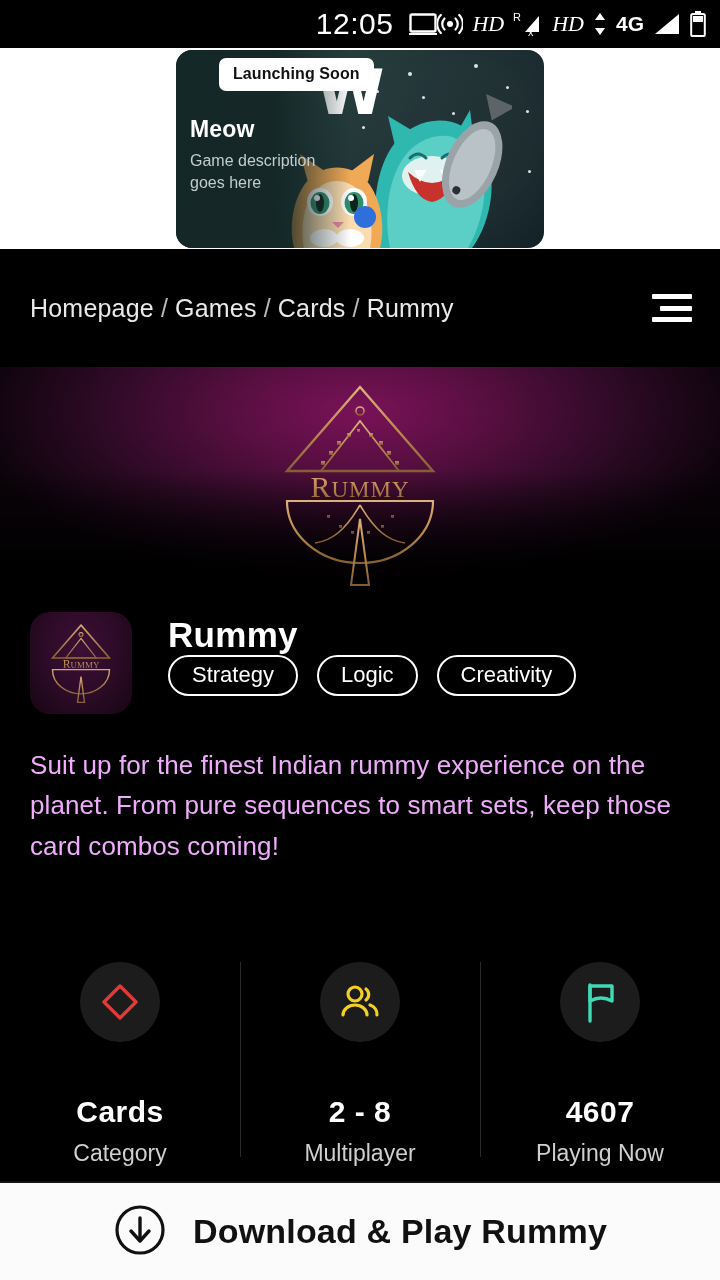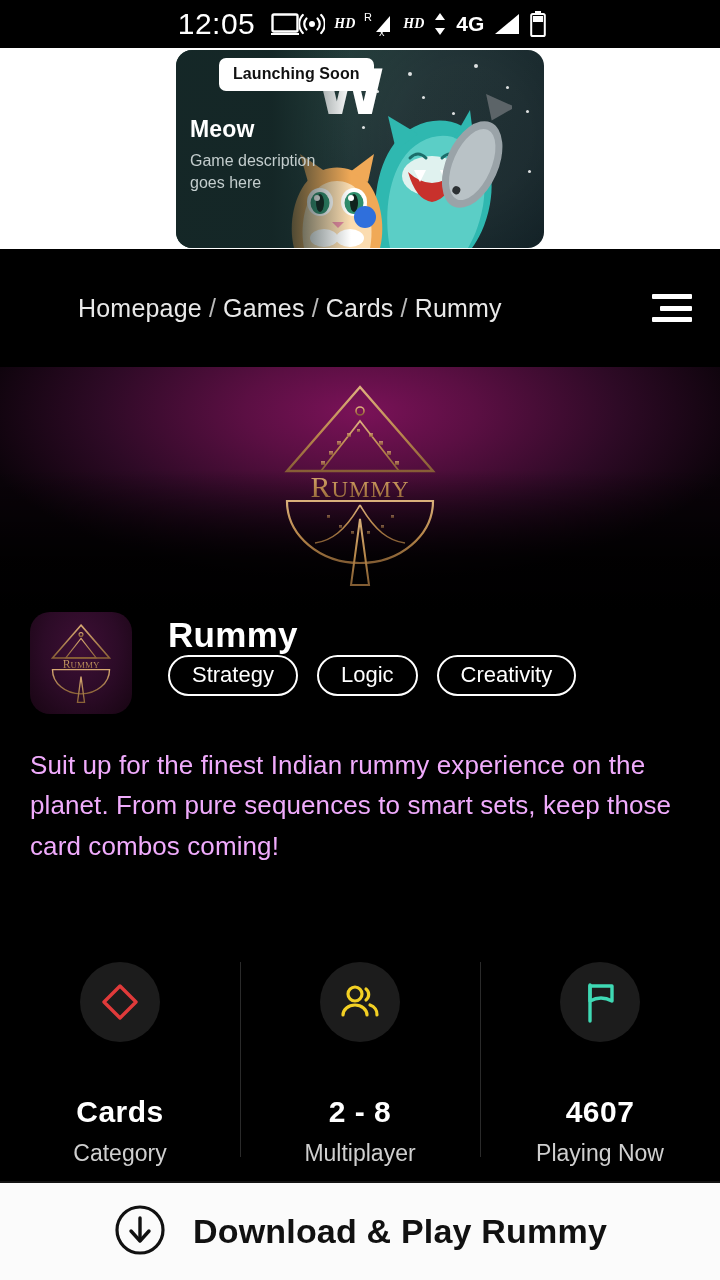--- a/index.html
+++ b/index.html
@@ -8,28 +8,28 @@
     background: #000;
     font-family: "Liberation Sans", sans-serif;
     overflow: hidden;
   }
   .screen { position: relative; width: 720px; height: 1280px; background: #000; }
 
   
   .statusbar {
     position: absolute; top: 0; left: 0; width: 720px; height: 48px;
     background: #000; color: #fff;
-    display: flex; align-items: center; justify-content: center;
+    display: flex; align-items: center; justify-content: flex-end;
     padding: 0 14px 0 18px;
   }
   .sb-left { display: flex; align-items: center; gap: 16px; }
   .sb-clock { font-size: 30px; font-weight: 400; letter-spacing: .5px; }
   .sb-right { display: flex; align-items: center; gap: 9px; }
   .sb-ico { display: flex; align-items: center; color: #fff; }
-  .sb-hd { font-size: 14px; font-style: italic; font-weight: 700; font-family: "Liberation Serif", serif; }
+  .sb-hd { font-size: 22px; font-style: italic; font-weight: 400; font-family: "Liberation Serif", serif; }
   .sb-4g { font-size: 21px; font-weight: 700; }
 
   
   .promo-area {
     position: absolute; top: 48px; left: 0; width: 720px; height: 201px;
     background: #ffffff; overflow: hidden;
   }
   .promo-card {
     position: absolute; left: 176px; top: 2px; width: 368px; height: 198px;
     border-radius: 16px; overflow: hidden;
@@ -70,21 +70,21 @@
     position: absolute; left: 178px; top: 156px; width: 22px; height: 22px;
     border-radius: 50%; background: #2f6fdc; z-index: 6;
   }
 
   
   .crumbbar {
     position: absolute; top: 249px; left: 0; width: 720px; height: 118px;
     background: #000; display: flex; align-items: center;
     justify-content: space-between; padding: 0 26px 0 30px;
   }
-  .crumb { color: #e9e9e9; font-size: 25px; letter-spacing: .2px; white-space: nowrap; margin-left: 48px; }
+  .crumb { color: #e9e9e9; font-size: 25px; letter-spacing: .2px; white-space: nowrap; }
   .crumb .sep { color: #b9b9b9; margin: 0 7px; }
   .crumb a { color: #e9e9e9; text-decoration: none; }
   .hamburger { width: 44px; height: 34px; display: flex; flex-direction: column;
     justify-content: space-between; align-items: flex-end; padding: 3px 2px; cursor: pointer; }
   .hamburger i { display: block; height: 5px; background: #fff; border-radius: 1px; width: 100%; }
   .hamburger i:nth-child(2) { width: 80%; }
 
   
   .hero {
     position: absolute; top: 367px; left: 0; width: 720px; height: 245px;

